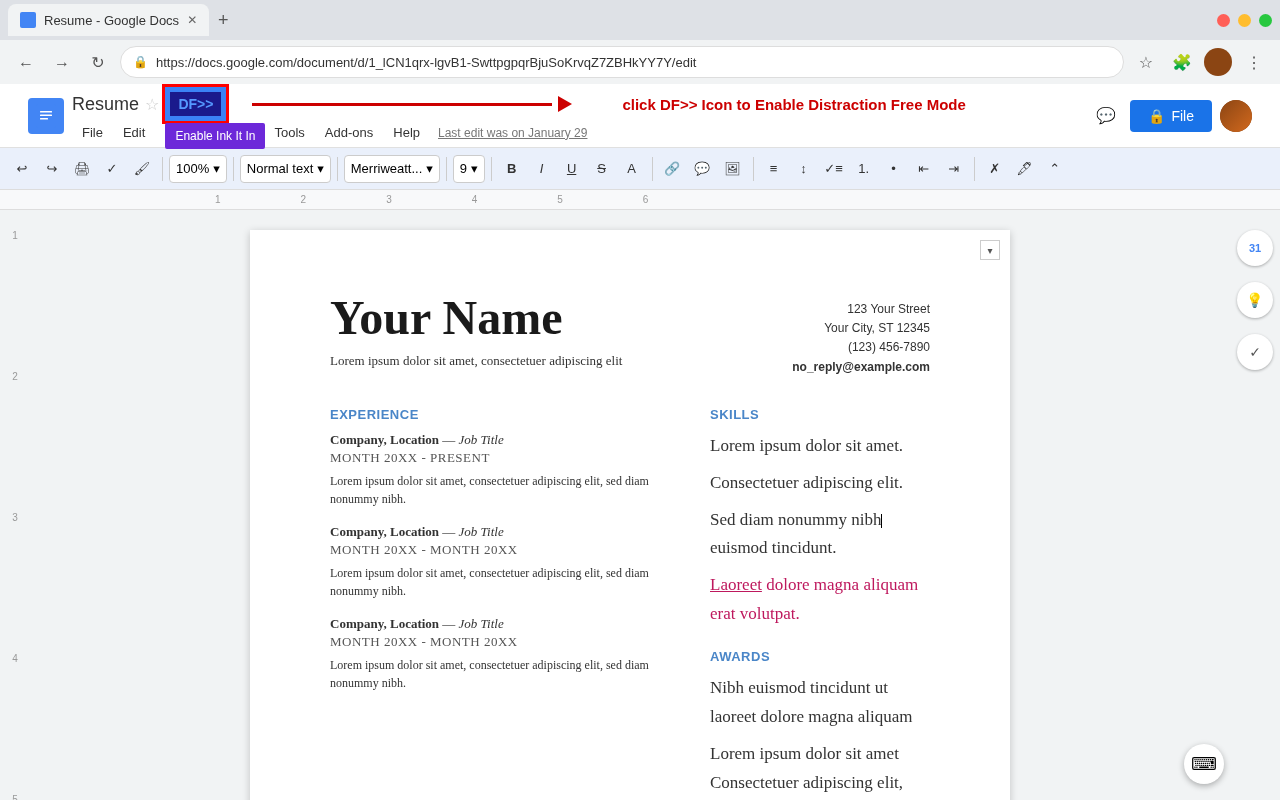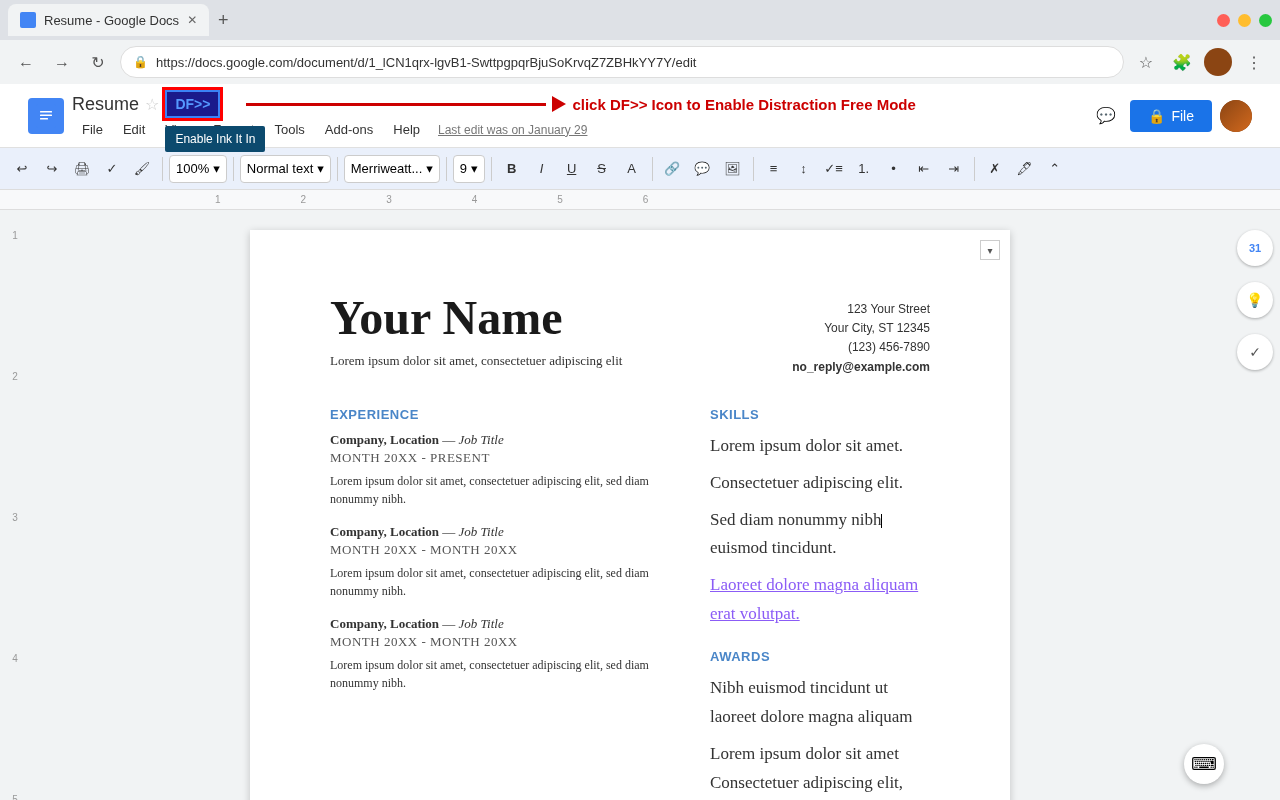--- a/index.html
+++ b/index.html
@@ -80,29 +80,29 @@
     .star-icon { color: #ccc; font-size: 16px; cursor: pointer; }
 
     
     .df-btn-wrapper { position: relative; }
     .df-btn {
       background: #1a1a8c;
       color: #5599ff;
       font-weight: bold;
       font-size: 14px;
       padding: 4px 8px;
-      border: 2px solid #3b82f6;
+      border: 5px solid #3b82f6;
       cursor: pointer;
       outline: 3px solid #ff0000;
     }
     .df-tooltip {
       position: absolute;
       top: 36px;
       left: 0;
-      background: #0c4a6e;
+      background: #6d28d9;
       color: white;
       font-size: 12px;
       padding: 6px 10px;
       white-space: nowrap;
       z-index: 100;
       border-radius: 2px;
     }
     .arrow-line {
       width: 300px;
       height: 3px;
@@ -114,20 +114,21 @@
       height: 0;
       border-top: 8px solid transparent;
       border-bottom: 8px solid transparent;
       border-left: 14px solid #cc0000;
     }
     .annotation-text {
       color: #cc0000;
       font-size: 15px;
       font-weight: bold;
       white-space: nowrap;
+      margin-left: 44px;
     }
 
     .docs-menu {
       display: flex;
       align-items: center;
       gap: 0;
     }
     .docs-menu-item {
       font-size: 13px;
       color: #333;
@@ -322,21 +323,21 @@
       margin-bottom: 16px;
       font-family: 'Times New Roman', serif;
     }
     .skills-text {
       font-size: 17px;
       color: #333;
       line-height: 1.7;
       font-family: 'Times New Roman', serif;
       margin-bottom: 8px;
     }
-    .skills-text.underline-link { text-decoration: underline; color: #8b5cf6; }
+    .skills-text.underline-link { color: #be185d; }
     .drop-down-indicator {
       position: absolute;
       right: 10px;
       top: 10px;
       width: 20px;
       height: 20px;
       border: 1px solid #ccc;
       display: flex;
       align-items: center;
       justify-content: center;

